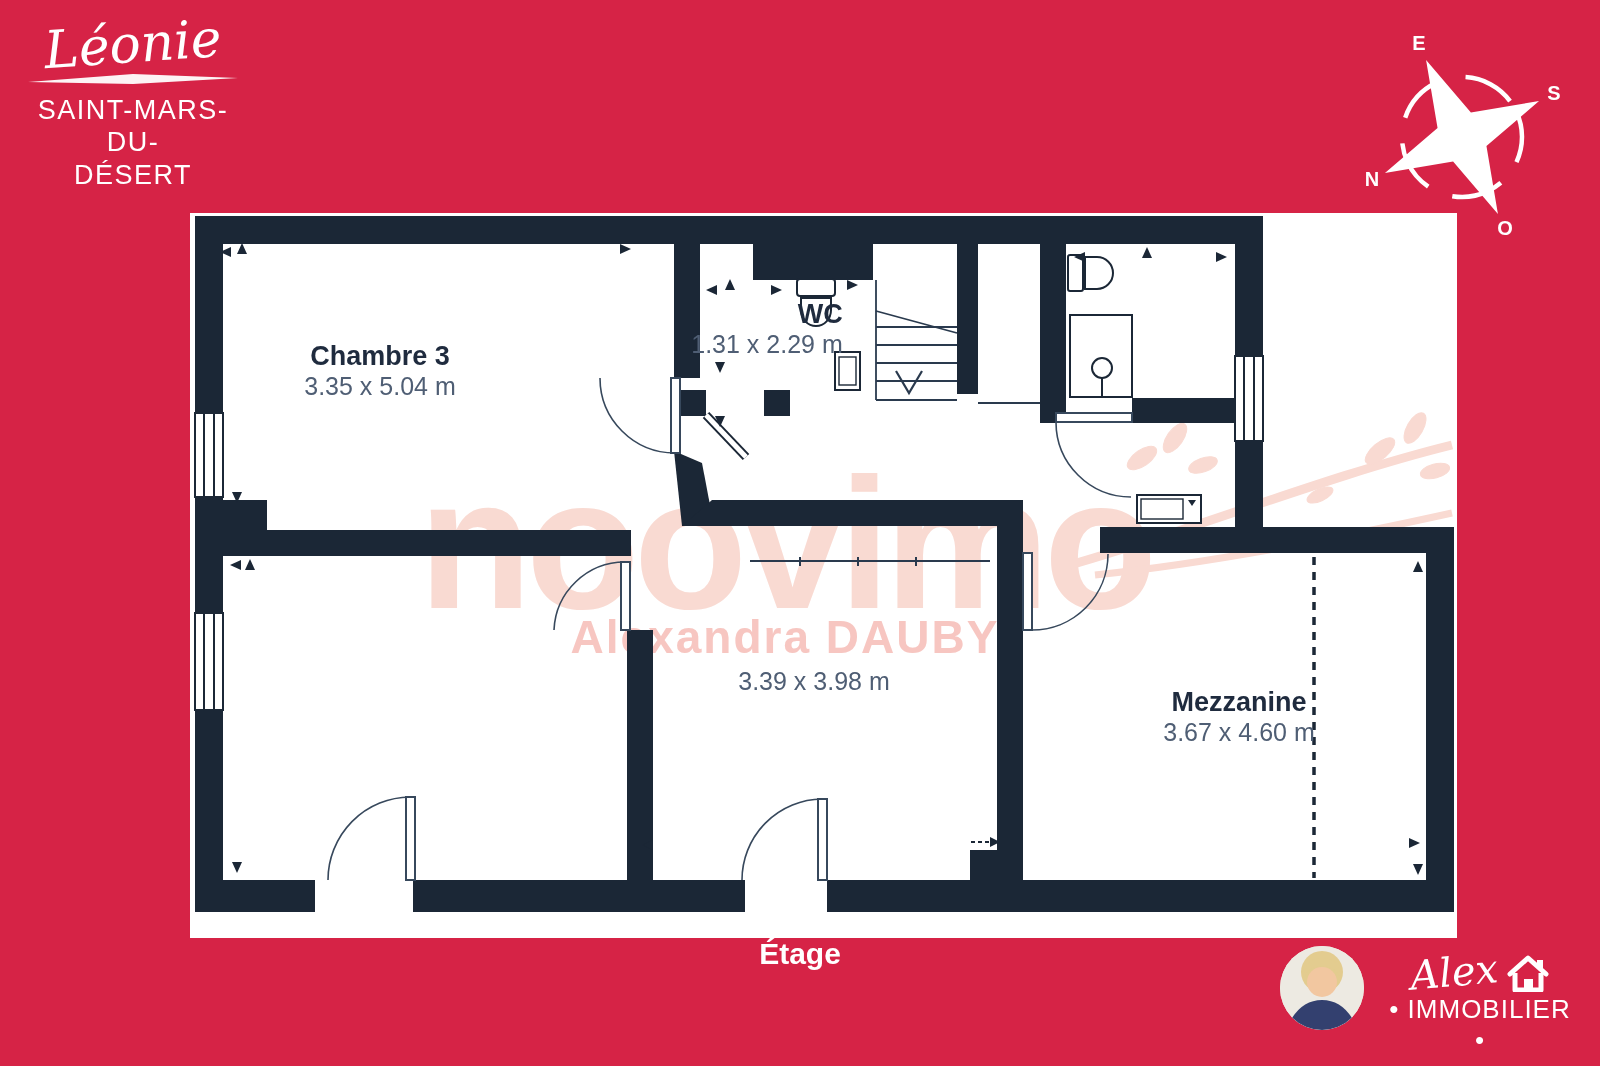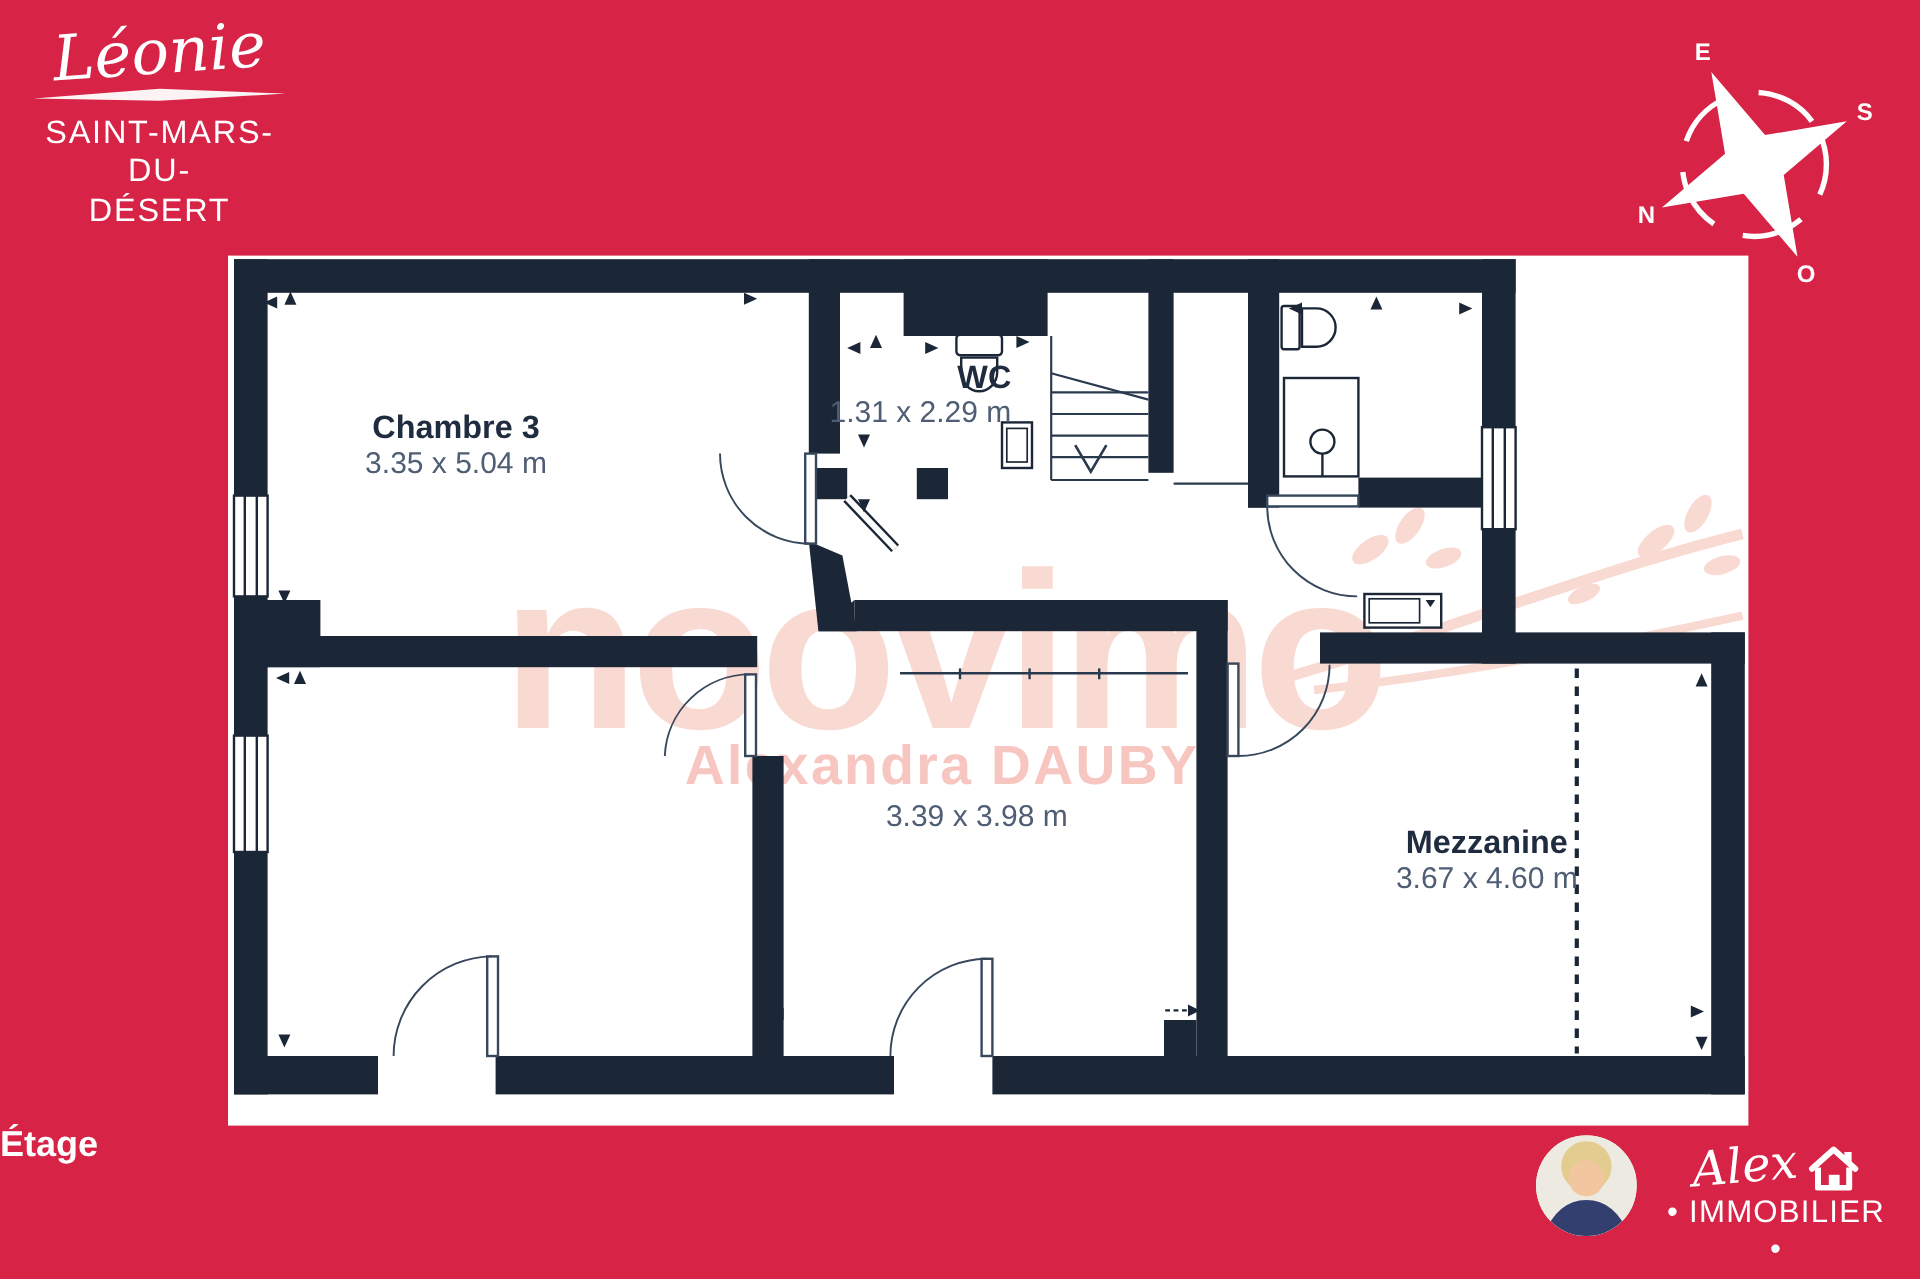--- a/index.html
+++ b/index.html
@@ -18,21 +18,21 @@
   .plan{position:absolute;left:190px;top:213px;width:1267px;height:725px;background:#fff;}
   .wm-brand{position:absolute;left:595px;top:330px;transform:translate(-50%,-50%);
             font-size:186px;font-weight:700;letter-spacing:-6px;color:#F9DAD2;white-space:nowrap;z-index:1;}
   .wm-agent{position:absolute;left:595px;top:424px;transform:translate(-50%,-50%);
             font-size:46px;font-weight:700;letter-spacing:2px;color:#F7C6C1;white-space:nowrap;z-index:1;}
   .plan-svg{position:absolute;left:0;top:0;z-index:2;}
   .room-label{position:absolute;z-index:3;transform:translate(-50%,-50%);white-space:nowrap;text-align:center;}
   .room-name{font-size:27px;font-weight:700;color:#1F2B3E;}
   .room-dims{font-size:25px;color:#4F5E74;}
   
-  .floor-label{position:absolute;left:0;top:937px;width:1600px;
+  .floor-label{position:absolute;left:0;top:937px;width:1600px;text-align:center;
                color:#fff;font-size:30px;font-weight:700;z-index:4;}
   
   .avatar{position:absolute;left:1280px;top:946px;width:84px;height:84px;border-radius:50%;
           overflow:hidden;background:#EDEAE2;}
   .agency{position:absolute;left:1385px;top:948px;width:190px;text-align:center;color:#fff;}
   .agency-top{display:flex;align-items:flex-end;justify-content:center;gap:8px;height:44px;}
   .agency-script{font-family:"DejaVu Serif",serif;font-style:italic;font-size:40px;line-height:1;
                  transform:rotate(-5deg);}
   .agency-caps{font-size:26px;font-weight:400;letter-spacing:1px;margin-top:2px;}
 </style>

